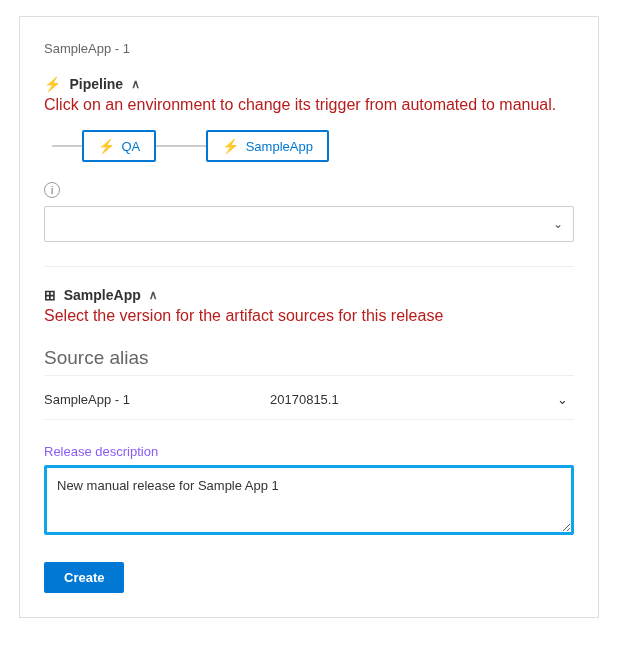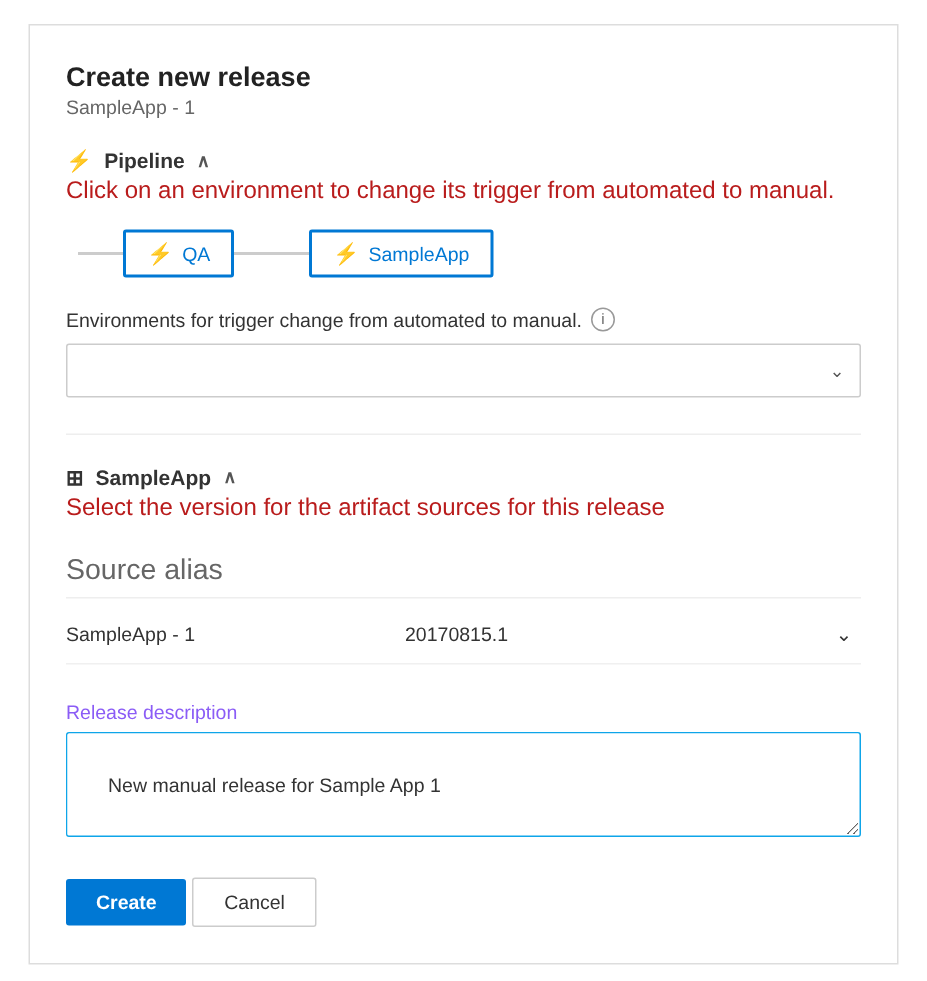--- a/index.html
+++ b/index.html
@@ -180,34 +180,34 @@
       margin-bottom: 24px;
     }
     .release-desc-label {
       font-size: 13px;
       color: #8b5cf6;
       margin-bottom: 6px;
       font-weight: 500;
     }
     .release-desc-textarea {
       width: 100%;
-      border: 1px solid #0ea5e9;
-      border-radius: 2px;
-      padding: 27px;
+      border: 3px solid #0ea5e9;
+      border-radius: 2px;
+      padding: 10px;
       font-size: 13px;
       font-family: inherit;
       color: #333;
       resize: vertical;
       height: 70px;
       outline: none;
     }
     
     .button-row {
       display: flex;
-      gap: 4px;
+      gap: 14px;
       align-items: center;
     }
     .btn-create {
       background: #0078d4;
       color: #fff;
       border: none;
       border-radius: 2px;
       padding: 8px 20px;
       font-size: 13px;
       font-weight: 600;
@@ -221,21 +221,20 @@
       padding: 8px 20px;
       font-size: 13px;
       cursor: pointer;
     }
   </style>
 </head>
 <body>
 
 <div class="panel">
 
-  <div class="title">Create new release</div>
   <div class="subtitle">SampleApp - 1</div>
 
   <div class="pipeline-section">
     <div class="section-header">
       <span>⚡</span>
       <span>Pipeline</span>
       <span class="chevron-icon">∧</span>
     </div>
     <div class="section-desc">Click on an environment to change its trigger from automated to manual.</div>
 
@@ -247,21 +246,20 @@
       </div>
       <div class="pipeline-connector"></div>
       <div class="stage-box">
         <span class="stage-icon">⚡</span>
         <span>SampleApp</span>
       </div>
     </div>
 
     <div class="env-section">
       <div class="env-label">
-        <span>Environments for trigger change from automated to manual.</span>
         <span class="info-icon">i</span>
       </div>
       <div class="env-dropdown">
         <span></span>
         <span class="dropdown-chevron">⌄</span>
       </div>
     </div>
   </div>
 
   <hr class="divider">
@@ -288,16 +286,15 @@
     </div>
   </div>
 
   <div class="release-desc-section">
     <div class="release-desc-label">Release description</div>
     <textarea class="release-desc-textarea" style="">New manual release for Sample App 1</textarea>
   </div>
 
   <div class="button-row">
     <button class="btn-create">Create</button>
-    <button class="btn-cancel">Cancel</button>
   </div>
 
 </div>
 
 </body></html>

